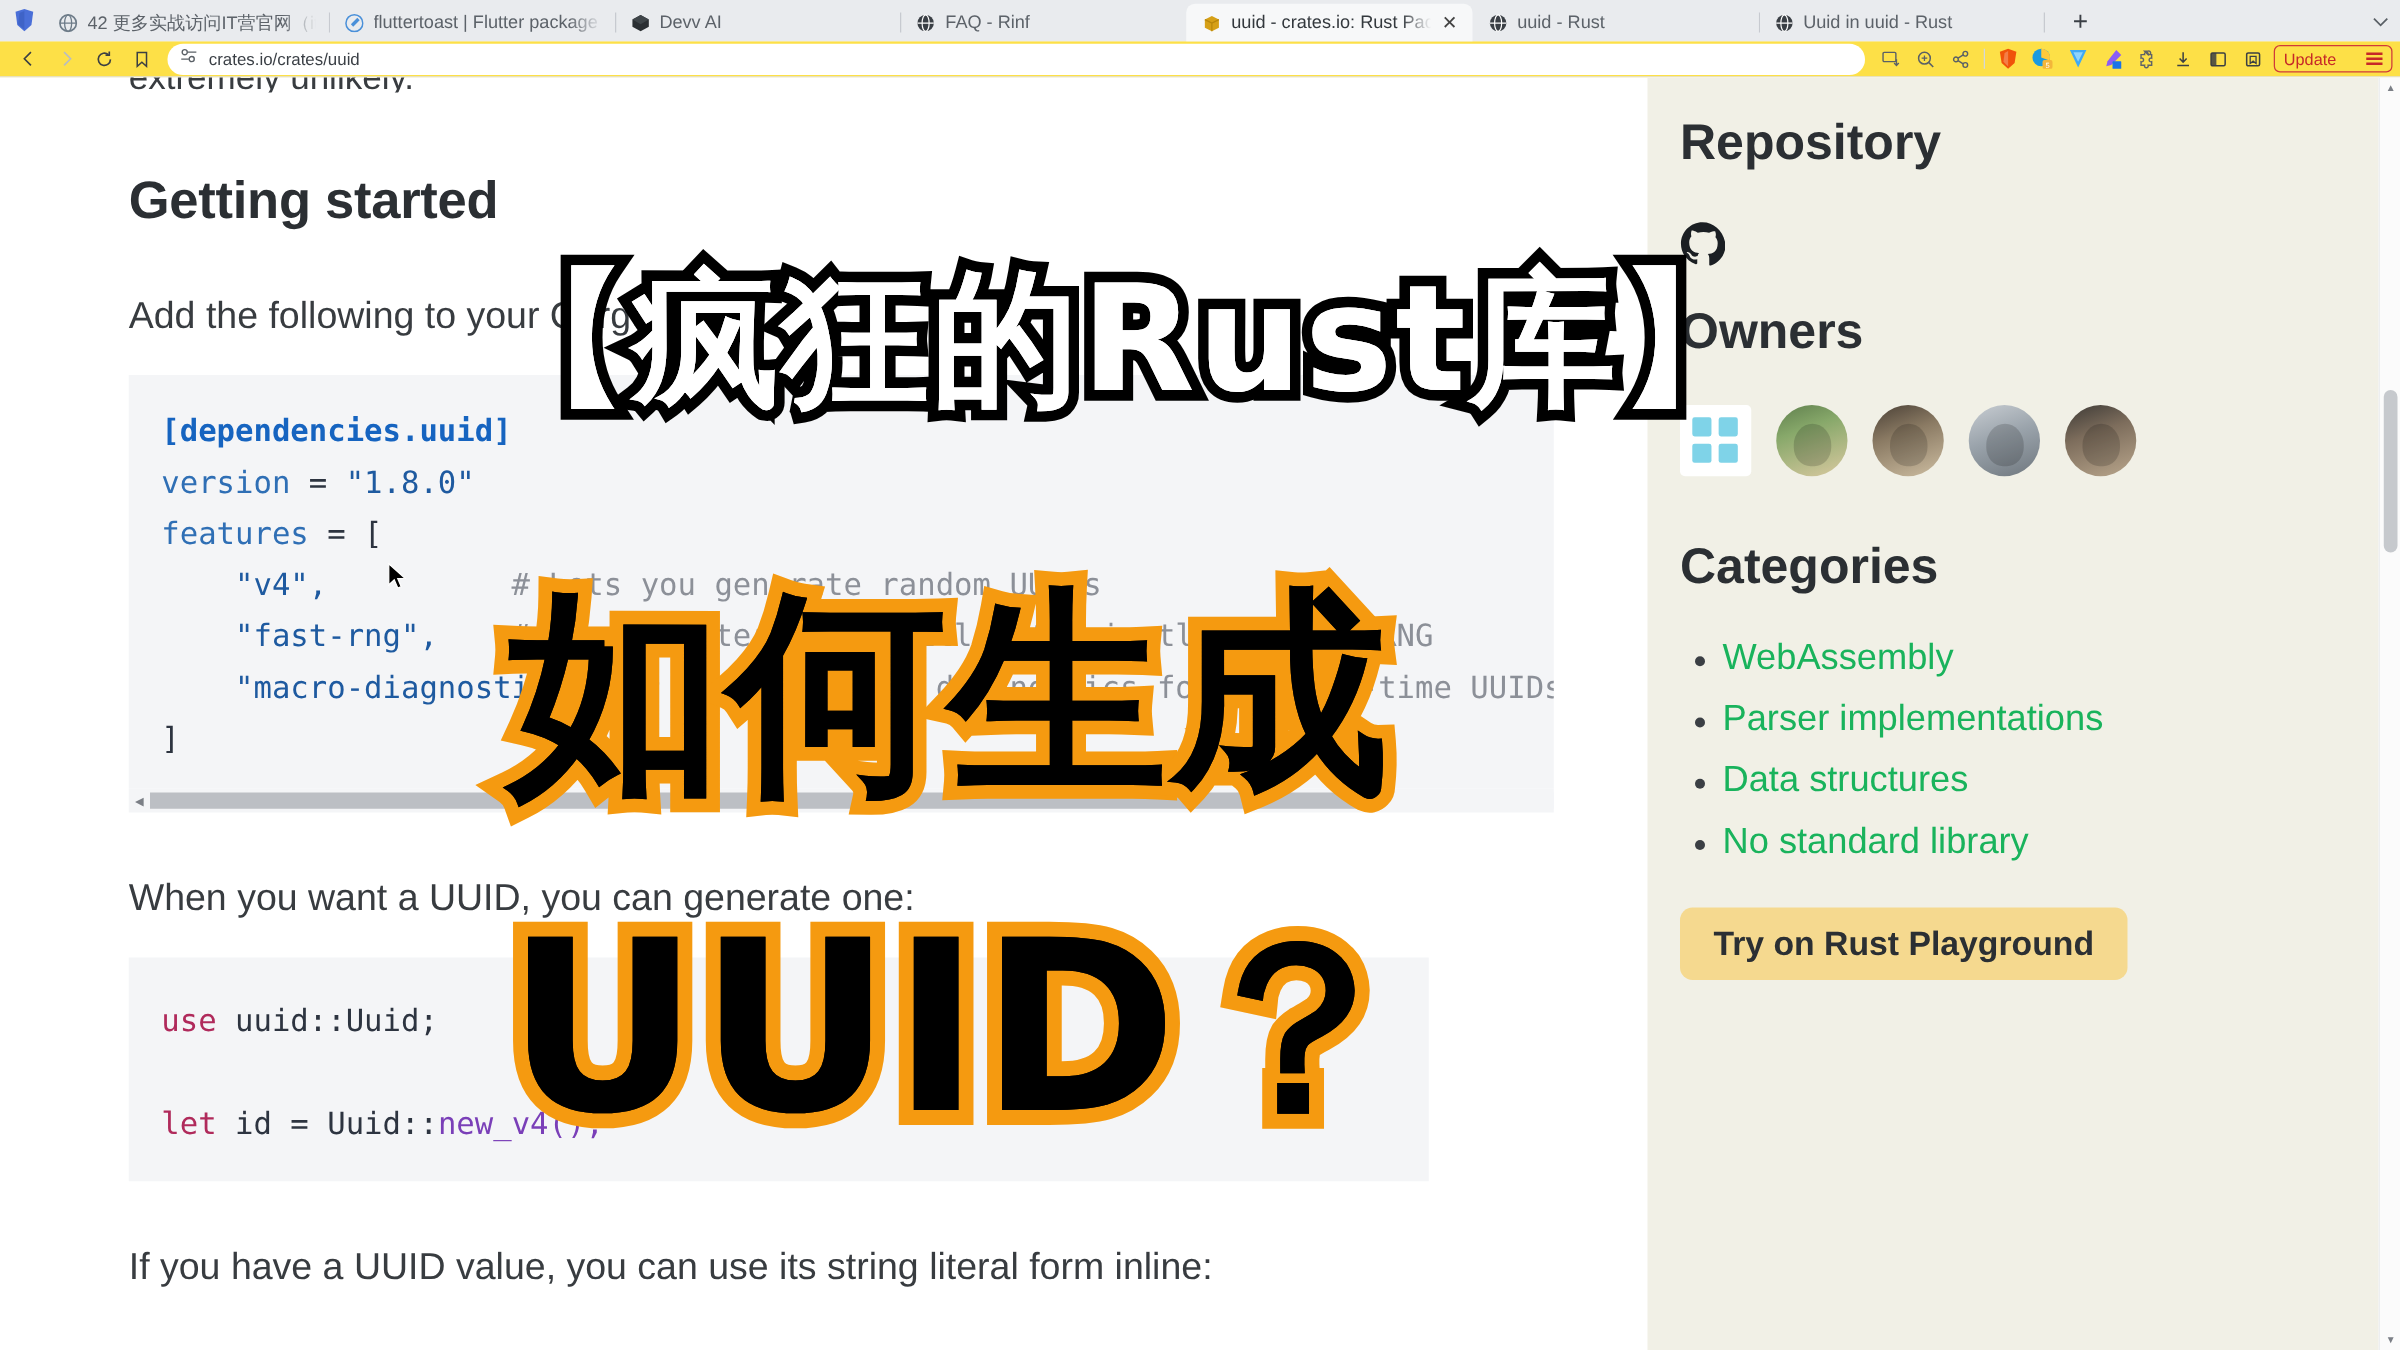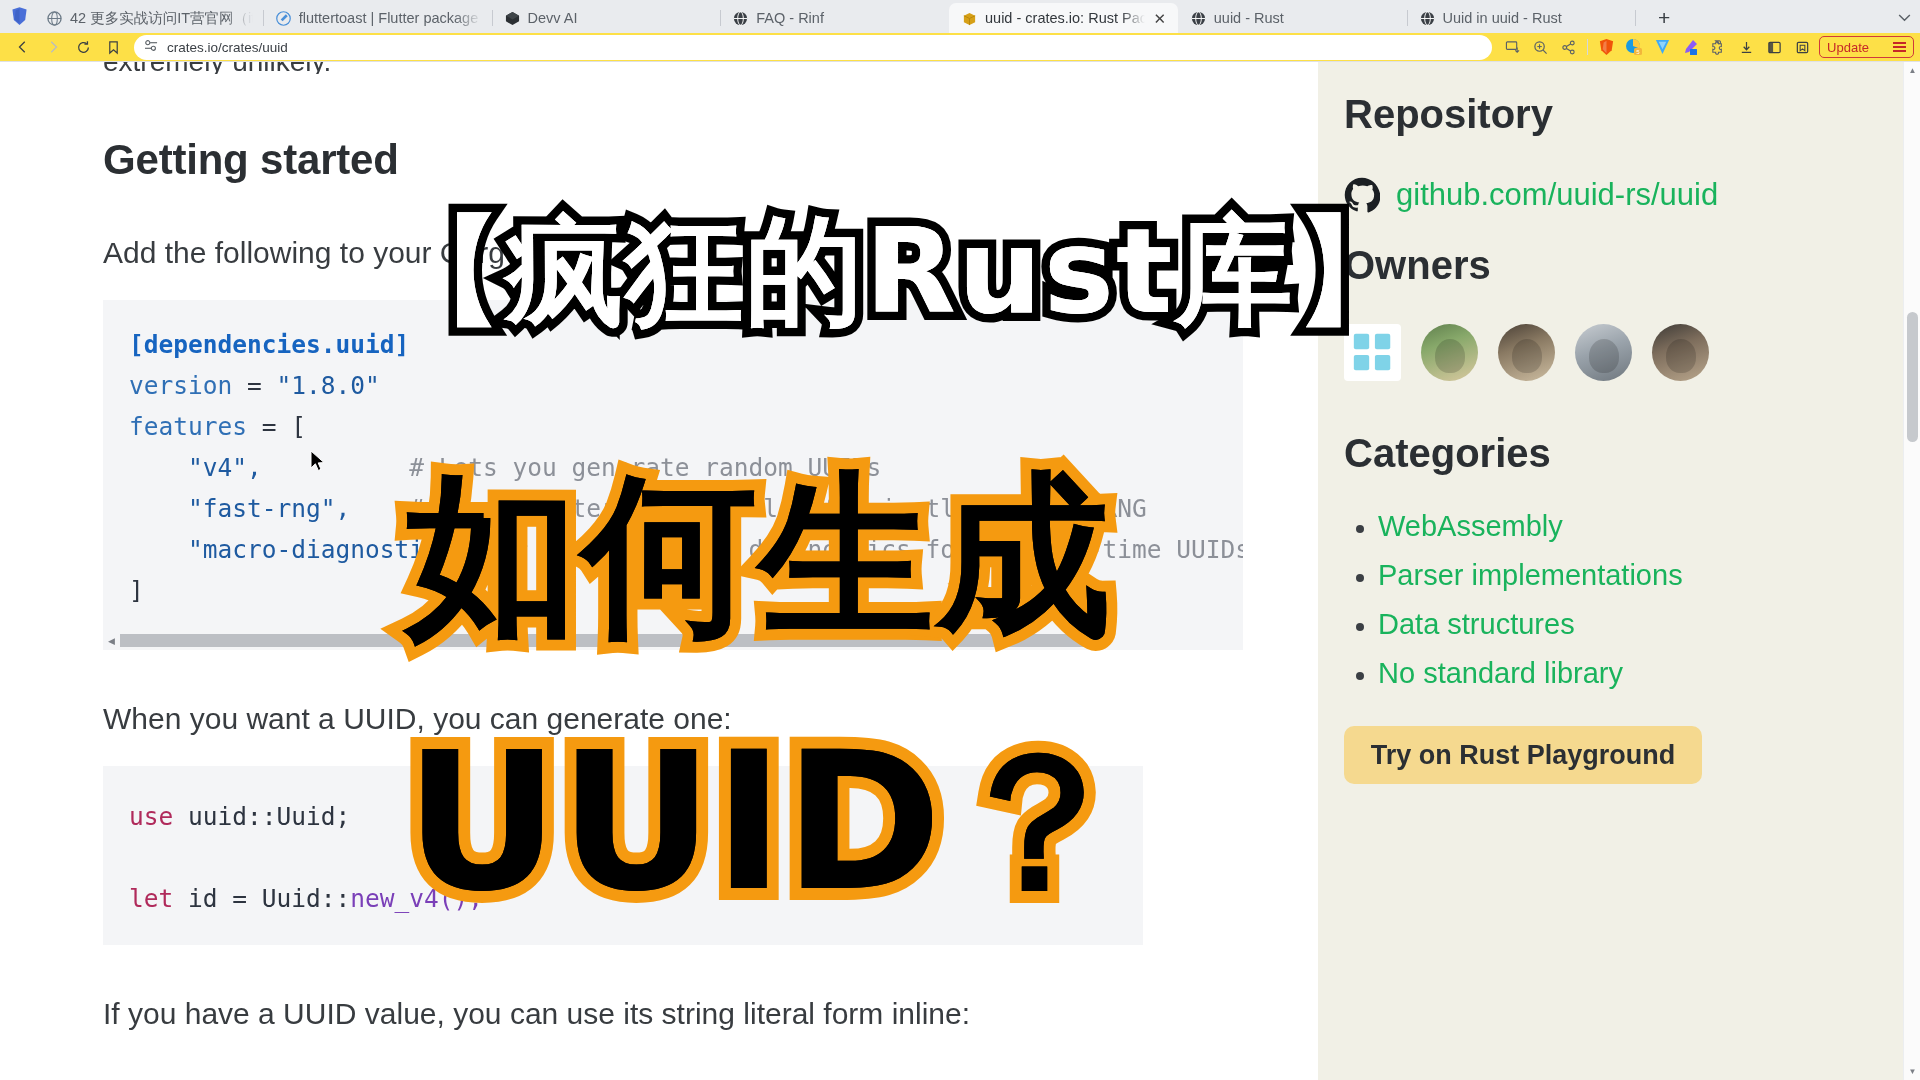--- a/index.html
+++ b/index.html
@@ -644,21 +644,20 @@
     <div id="gutter"></div>
 
     <div id="sidebar-col">
       <h3 class="side-title">Repository</h3>
       <div class="repo-row">
         <span class="gh-ico">
           <svg width="36" height="36" viewBox="0 0 24 24">
               <path fill="#1b1f23" d="M12 .5C5.6.5.5 5.6.5 12c0 5.1 3.3 9.4 7.9 10.9.6.1.8-.2.8-.6v-2c-3.2.7-3.9-1.5-3.9-1.5-.5-1.4-1.3-1.7-1.3-1.7-1-.7.1-.7.1-.7 1.2.1 1.8 1.2 1.8 1.2 1 1.8 2.8 1.3 3.5 1 .1-.8.4-1.3.8-1.6-2.6-.3-5.3-1.3-5.3-5.8 0-1.3.5-2.3 1.2-3.2-.1-.3-.5-1.5.1-3.1 0 0 1-.3 3.3 1.2a11 11 0 0 1 6 0C17.8 5.1 18.8 5.4 18.8 5.4c.6 1.6.2 2.8.1 3.1.8.9 1.2 1.9 1.2 3.2 0 4.5-2.7 5.5-5.3 5.8.4.4.8 1.1.8 2.2v3.3c0 .4.2.7.8.6 4.6-1.5 7.9-5.8 7.9-10.9C23.5 5.6 18.4.5 12 .5z"></path>
             </svg>
         </span>
-        <span class="repo-link">github.com/uuid-rs/uuid</span>
       </div>
 
       <h3 class="side-title">Owners</h3>
       <div class="owners-grid">
         <div class="puzzle">
           <svg width="46" height="46" viewBox="0 0 24 24">
               <g fill="#7fd3e8">
                 <rect x="2" y="2" width="8" height="8" rx="1"></rect>
                 <rect x="13" y="2" width="8" height="8" rx="1"></rect>
                 <rect x="2" y="13" width="8" height="8" rx="1"></rect>

